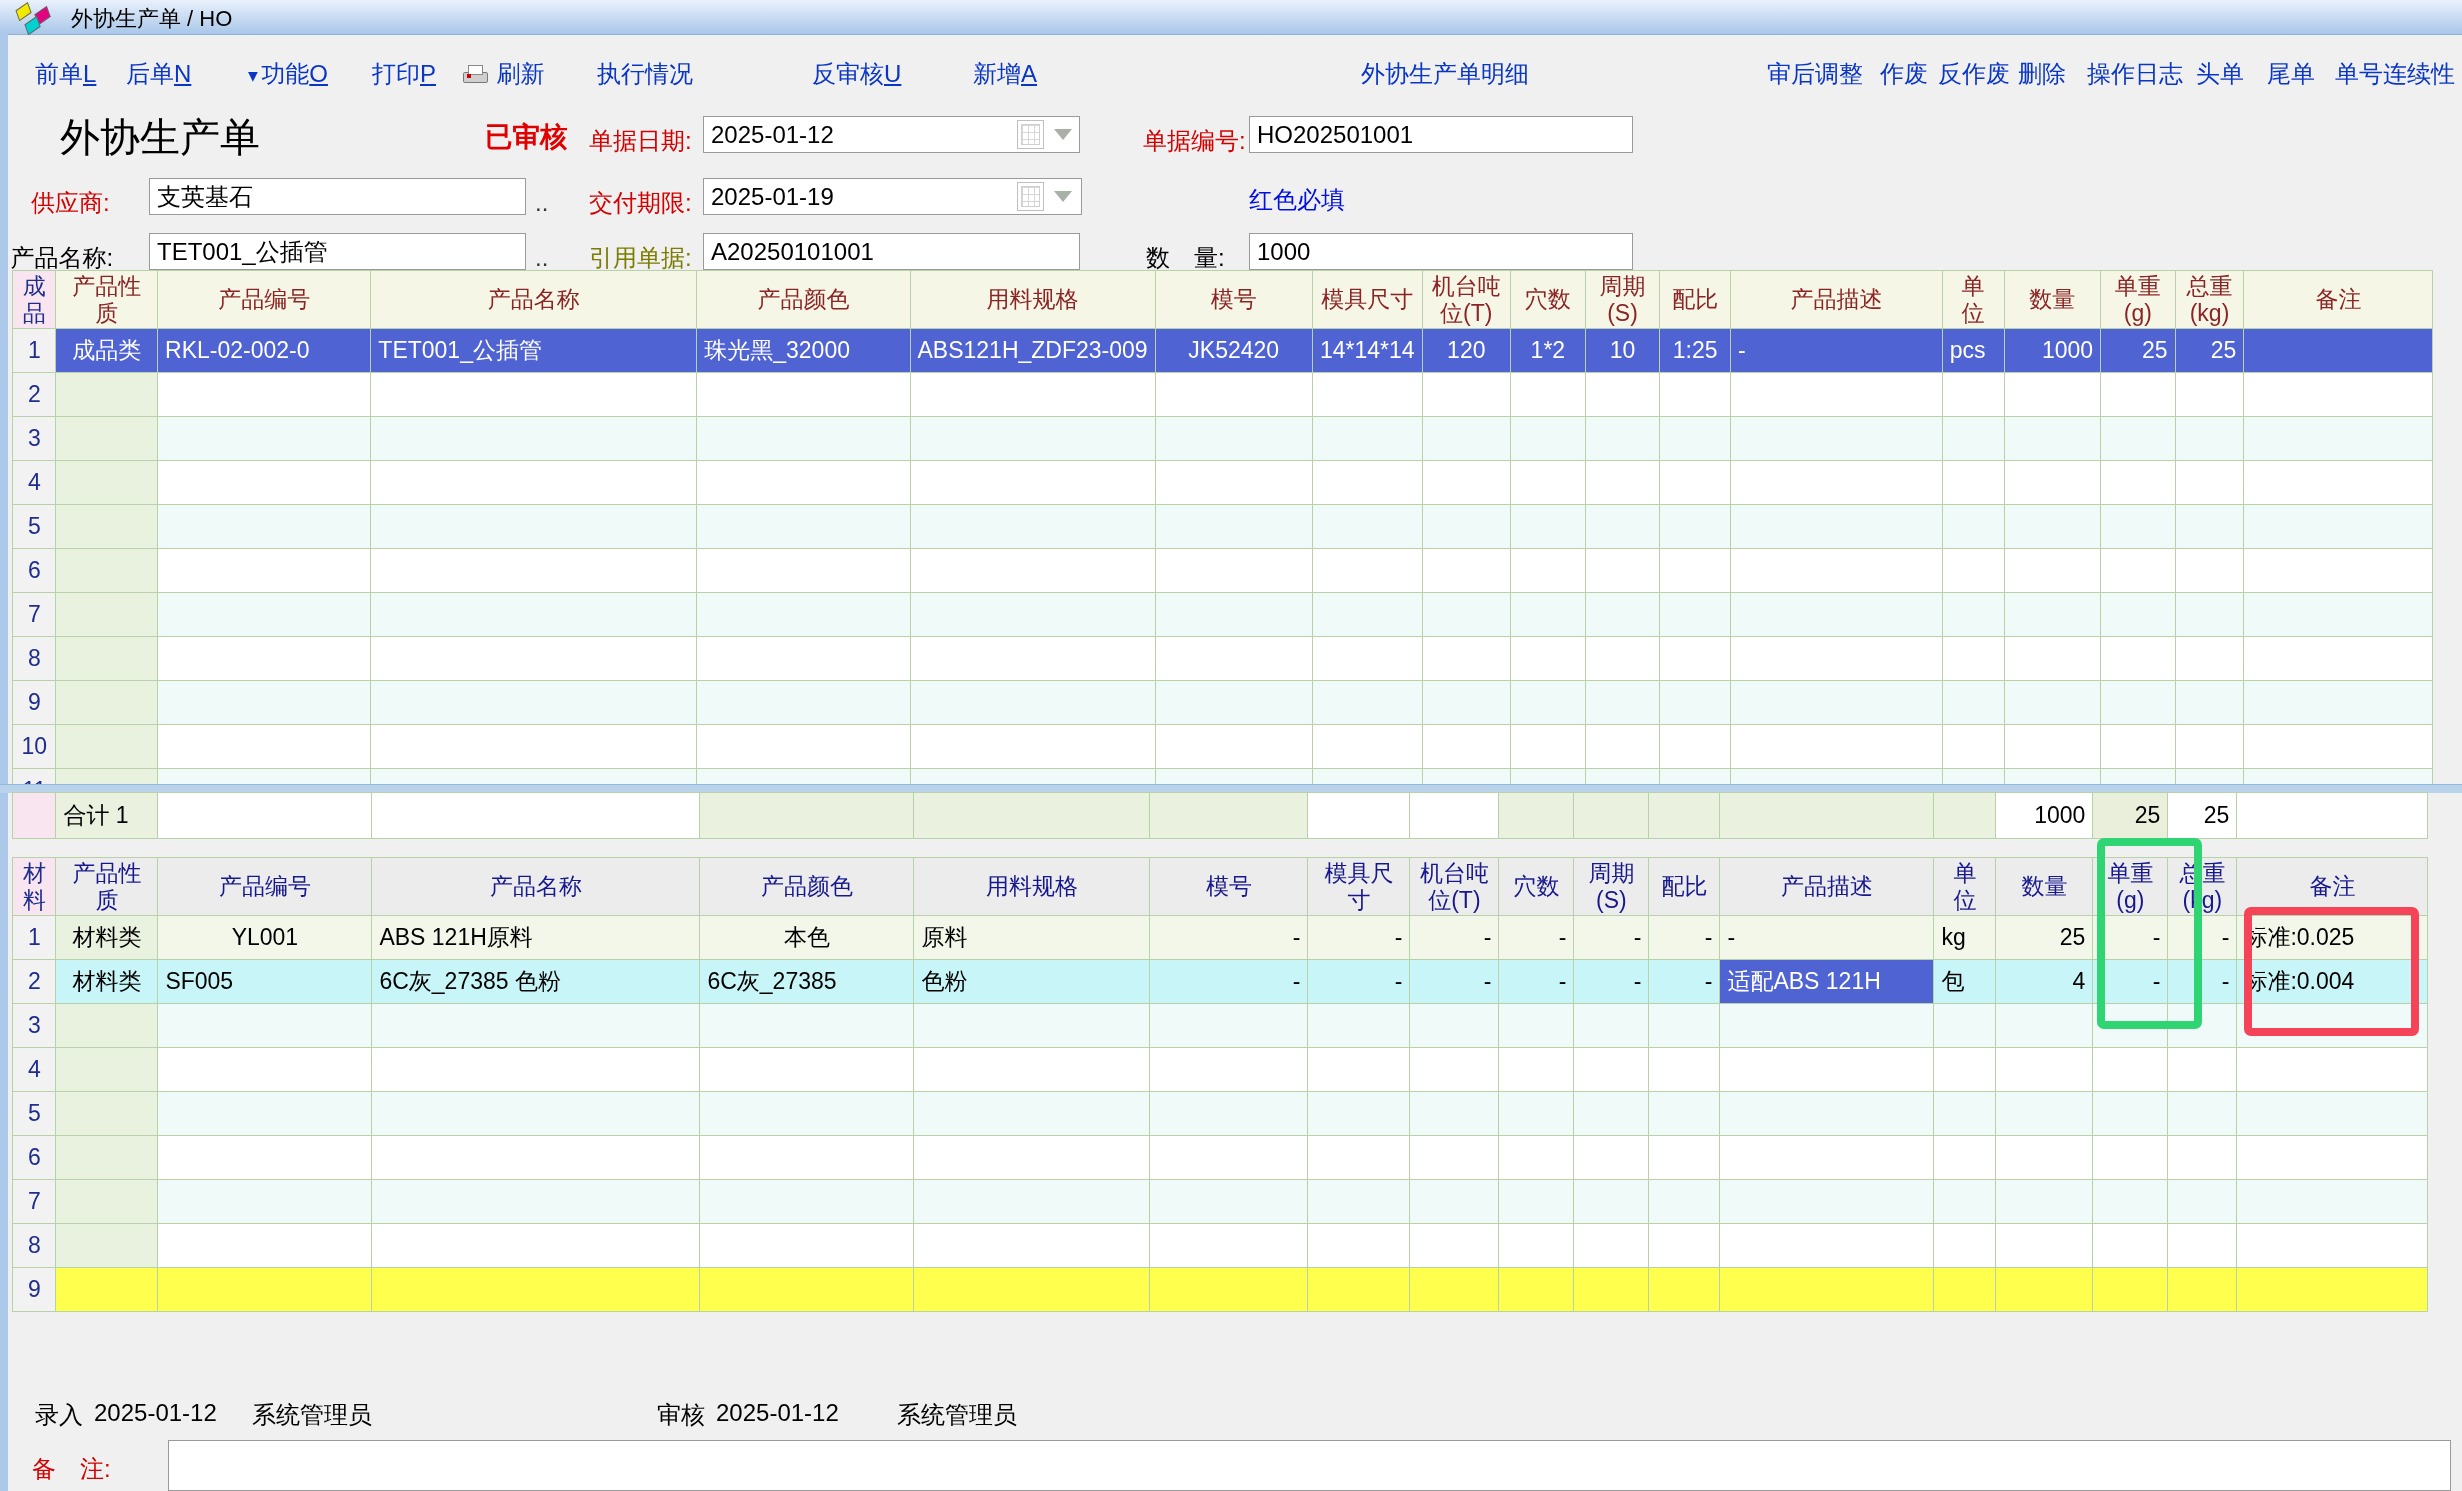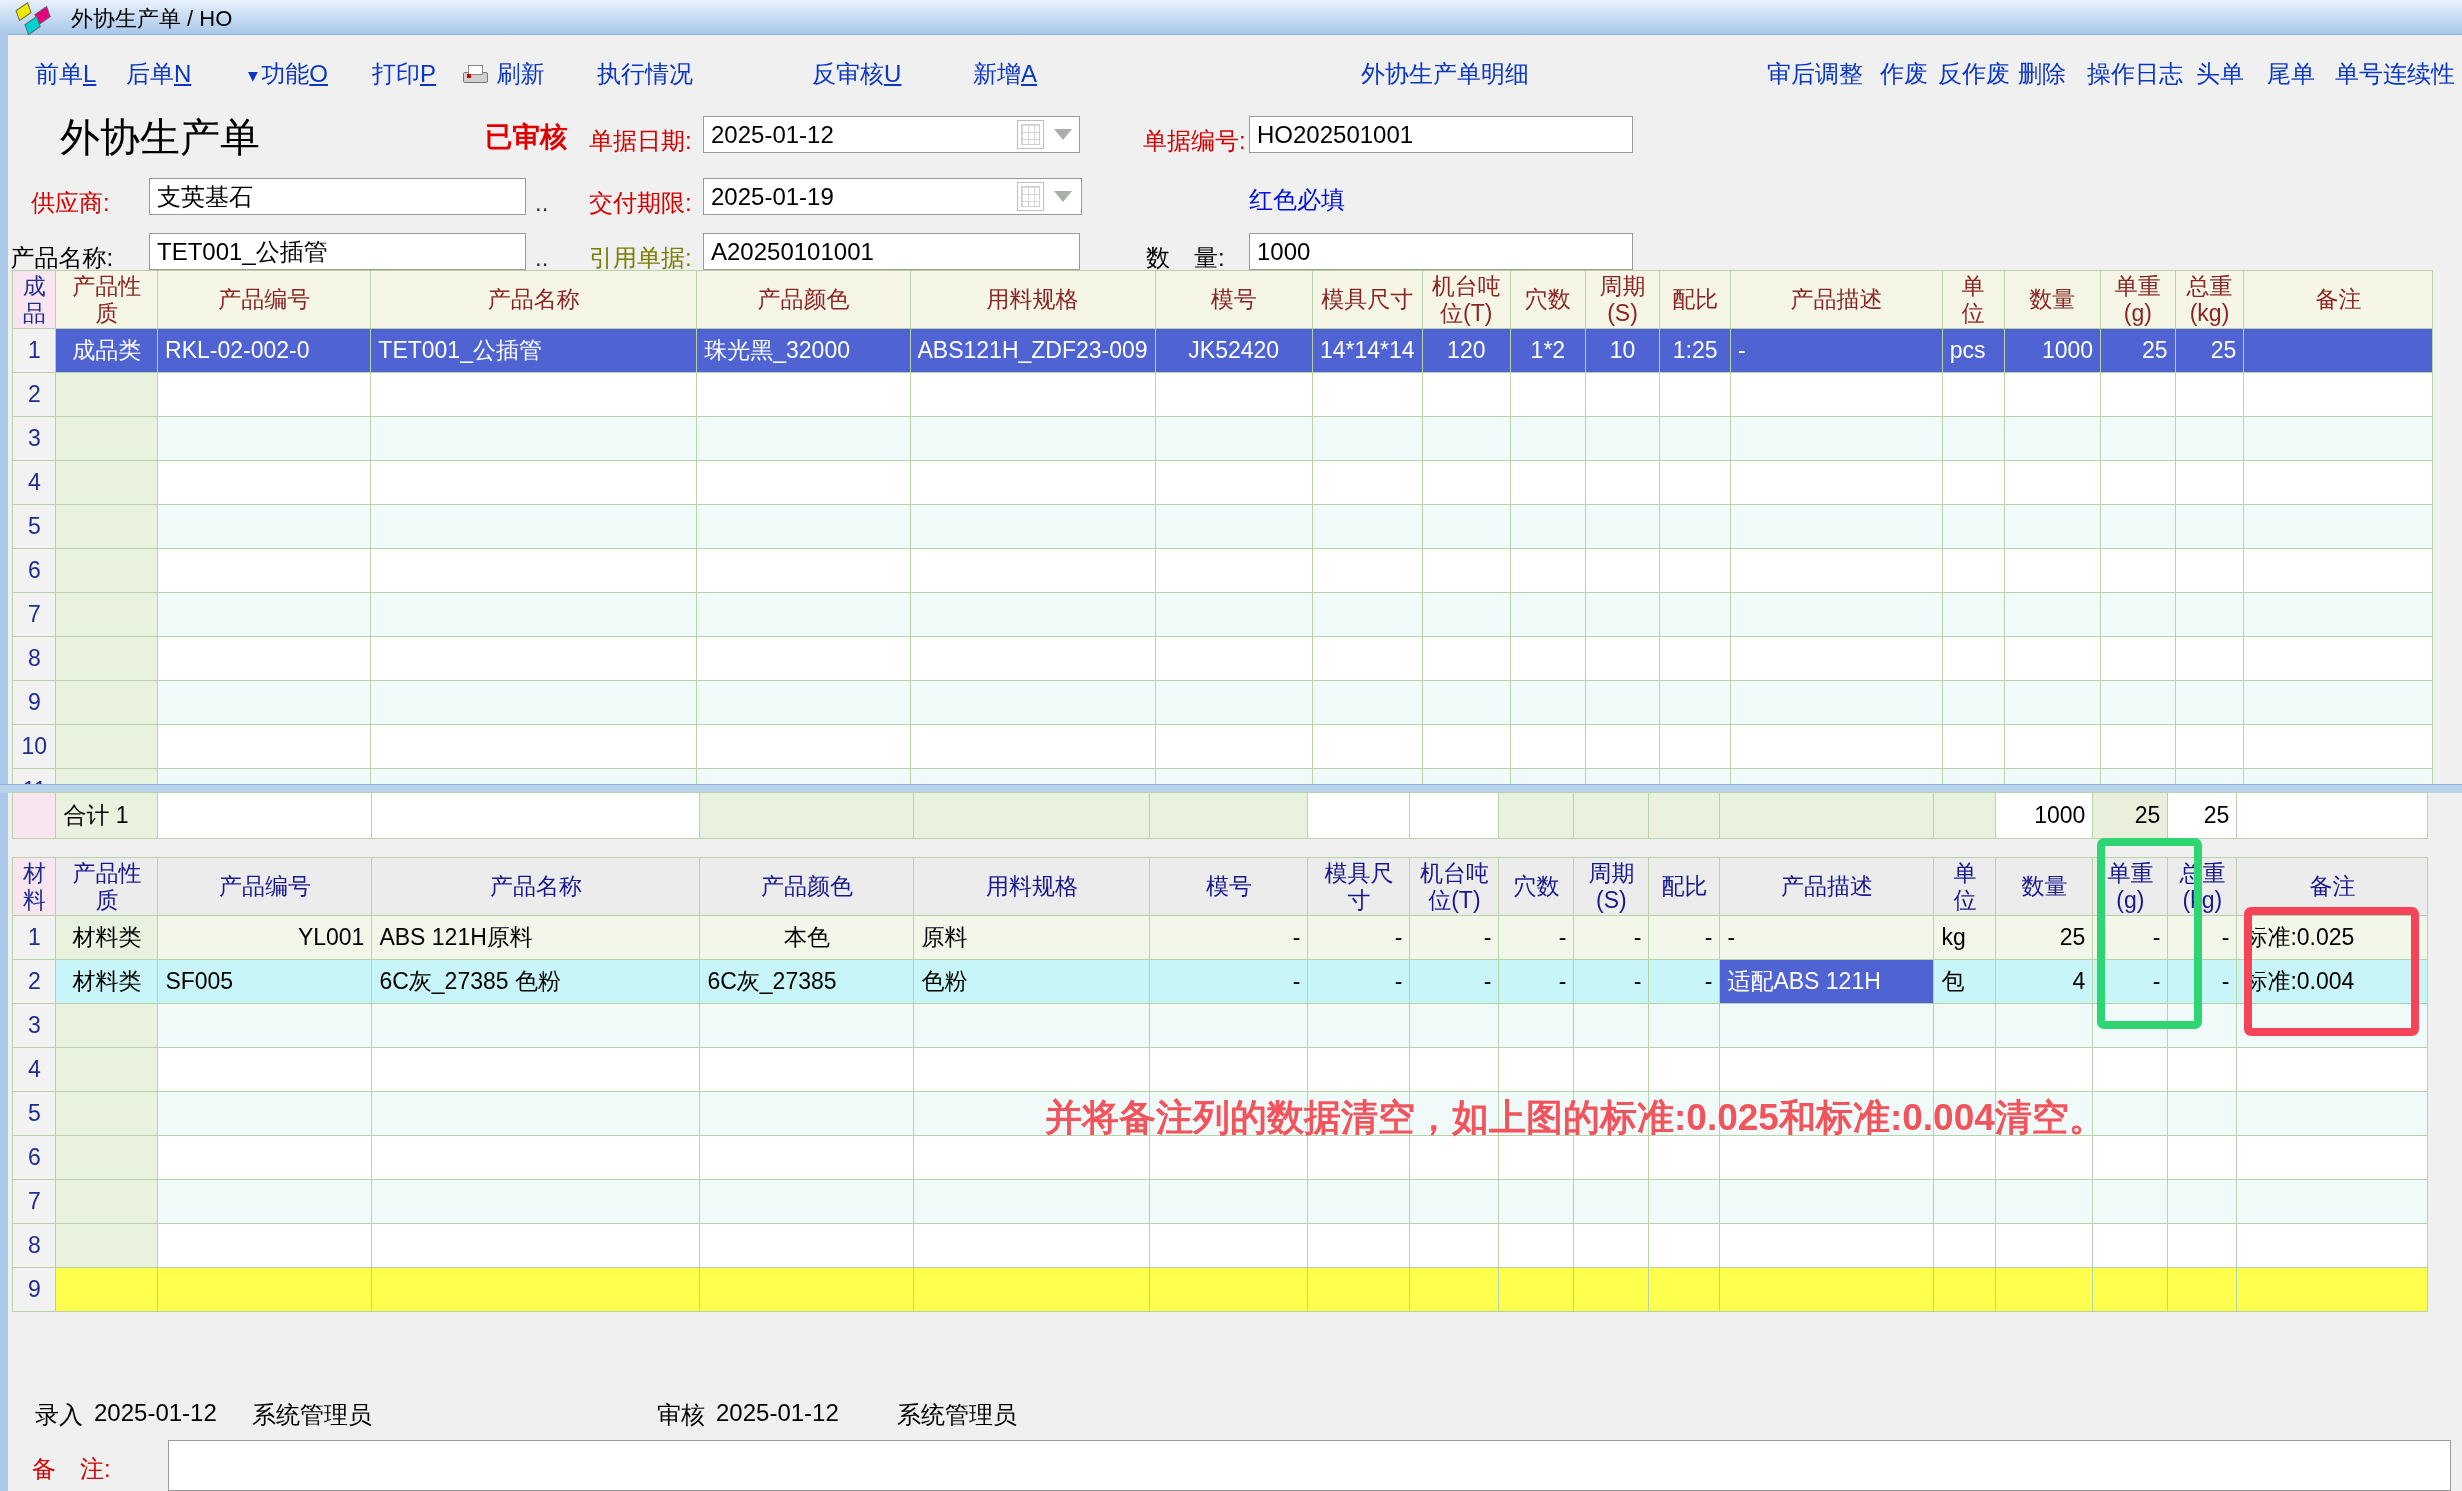--- a/index.html
+++ b/index.html
@@ -511,21 +511,21 @@
             <th class="h2">数量</th>
             <th class="h2">单重
 (g)</th>
             <th class="h2">总重
 (kg)</th>
             <th class="h2">备注</th>
           </tr>
           <tr>
             <td class="rnum">1</td>
             <td class="fc" style="text-align: center;">材料类</td>
-            <td class="m1" style="text-align: right;">YL001</td>
+            <td class="m1" style="text-align: center;">YL001</td>
             <td class="m1" style="text-align: left;">ABS 121H原料</td>
             <td class="m1" style="text-align: center;">本色</td>
             <td class="m1" style="text-align: left;">原料</td>
             <td class="m1" style="text-align: right;">-</td>
             <td class="m1" style="text-align: right;">-</td>
             <td class="m1" style="text-align: right;">-</td>
             <td class="m1" style="text-align: right;">-</td>
             <td class="m1" style="text-align: right;">-</td>
             <td class="m1" style="text-align: right;">-</td>
             <td class="m1" style="text-align: left;">-</td>
@@ -692,21 +692,20 @@
             <td class="yel"></td>
             <td class="yel"></td>
             <td class="yel"></td>
             <td class="yel"></td>
             <td class="yel"></td>
           </tr>
         </tbody>
       </table>
     </div>
 
-  <div class="note" style="left:1045px;top:1093px;">并将备注列的数据清空，如上图的标准:0.025和标准:0.004清空。</div>
   <div class="green-box"></div>
   <div class="red-box"></div>
 
   <span class="ftxt" style="left:35px;">录入</span>
   <span class="ftxt" style="left:94px;">2025-01-12</span>
   <span class="ftxt" style="left:252px;">系统管理员</span>
   <span class="ftxt" style="left:657px;">审核</span>
   <span class="ftxt" style="left:716px;">2025-01-12</span>
   <span class="ftxt" style="left:897px;">系统管理员</span>
 

